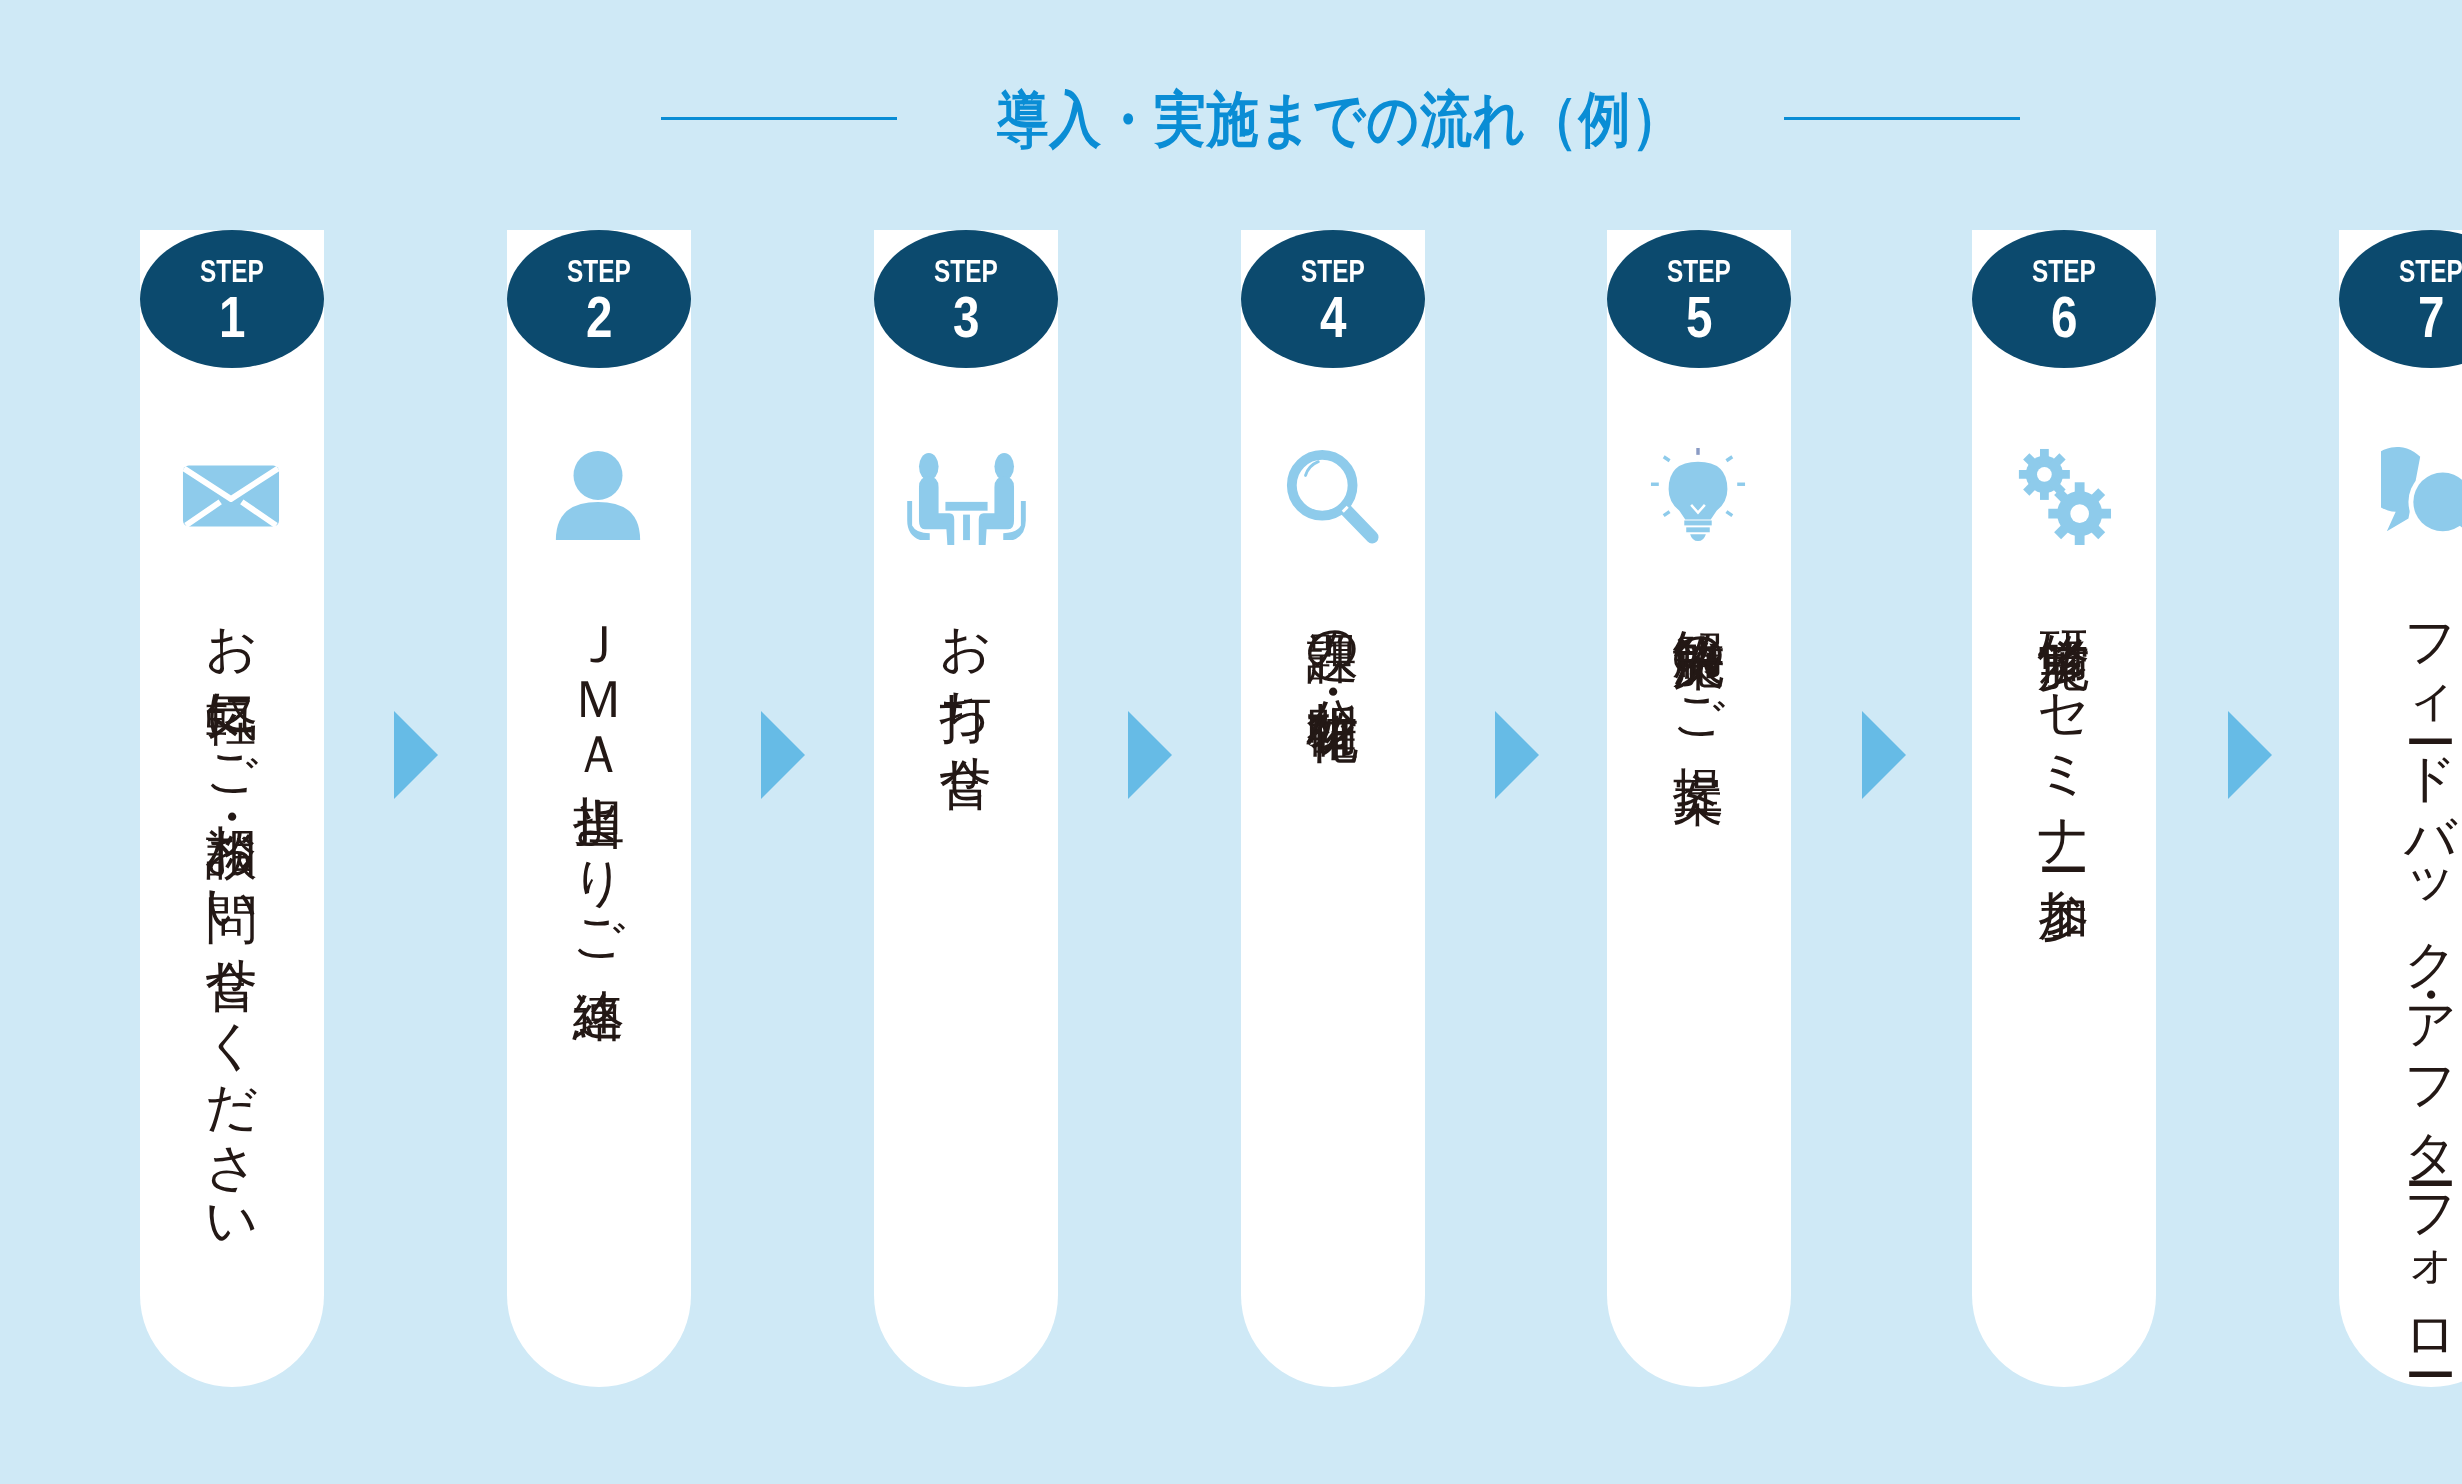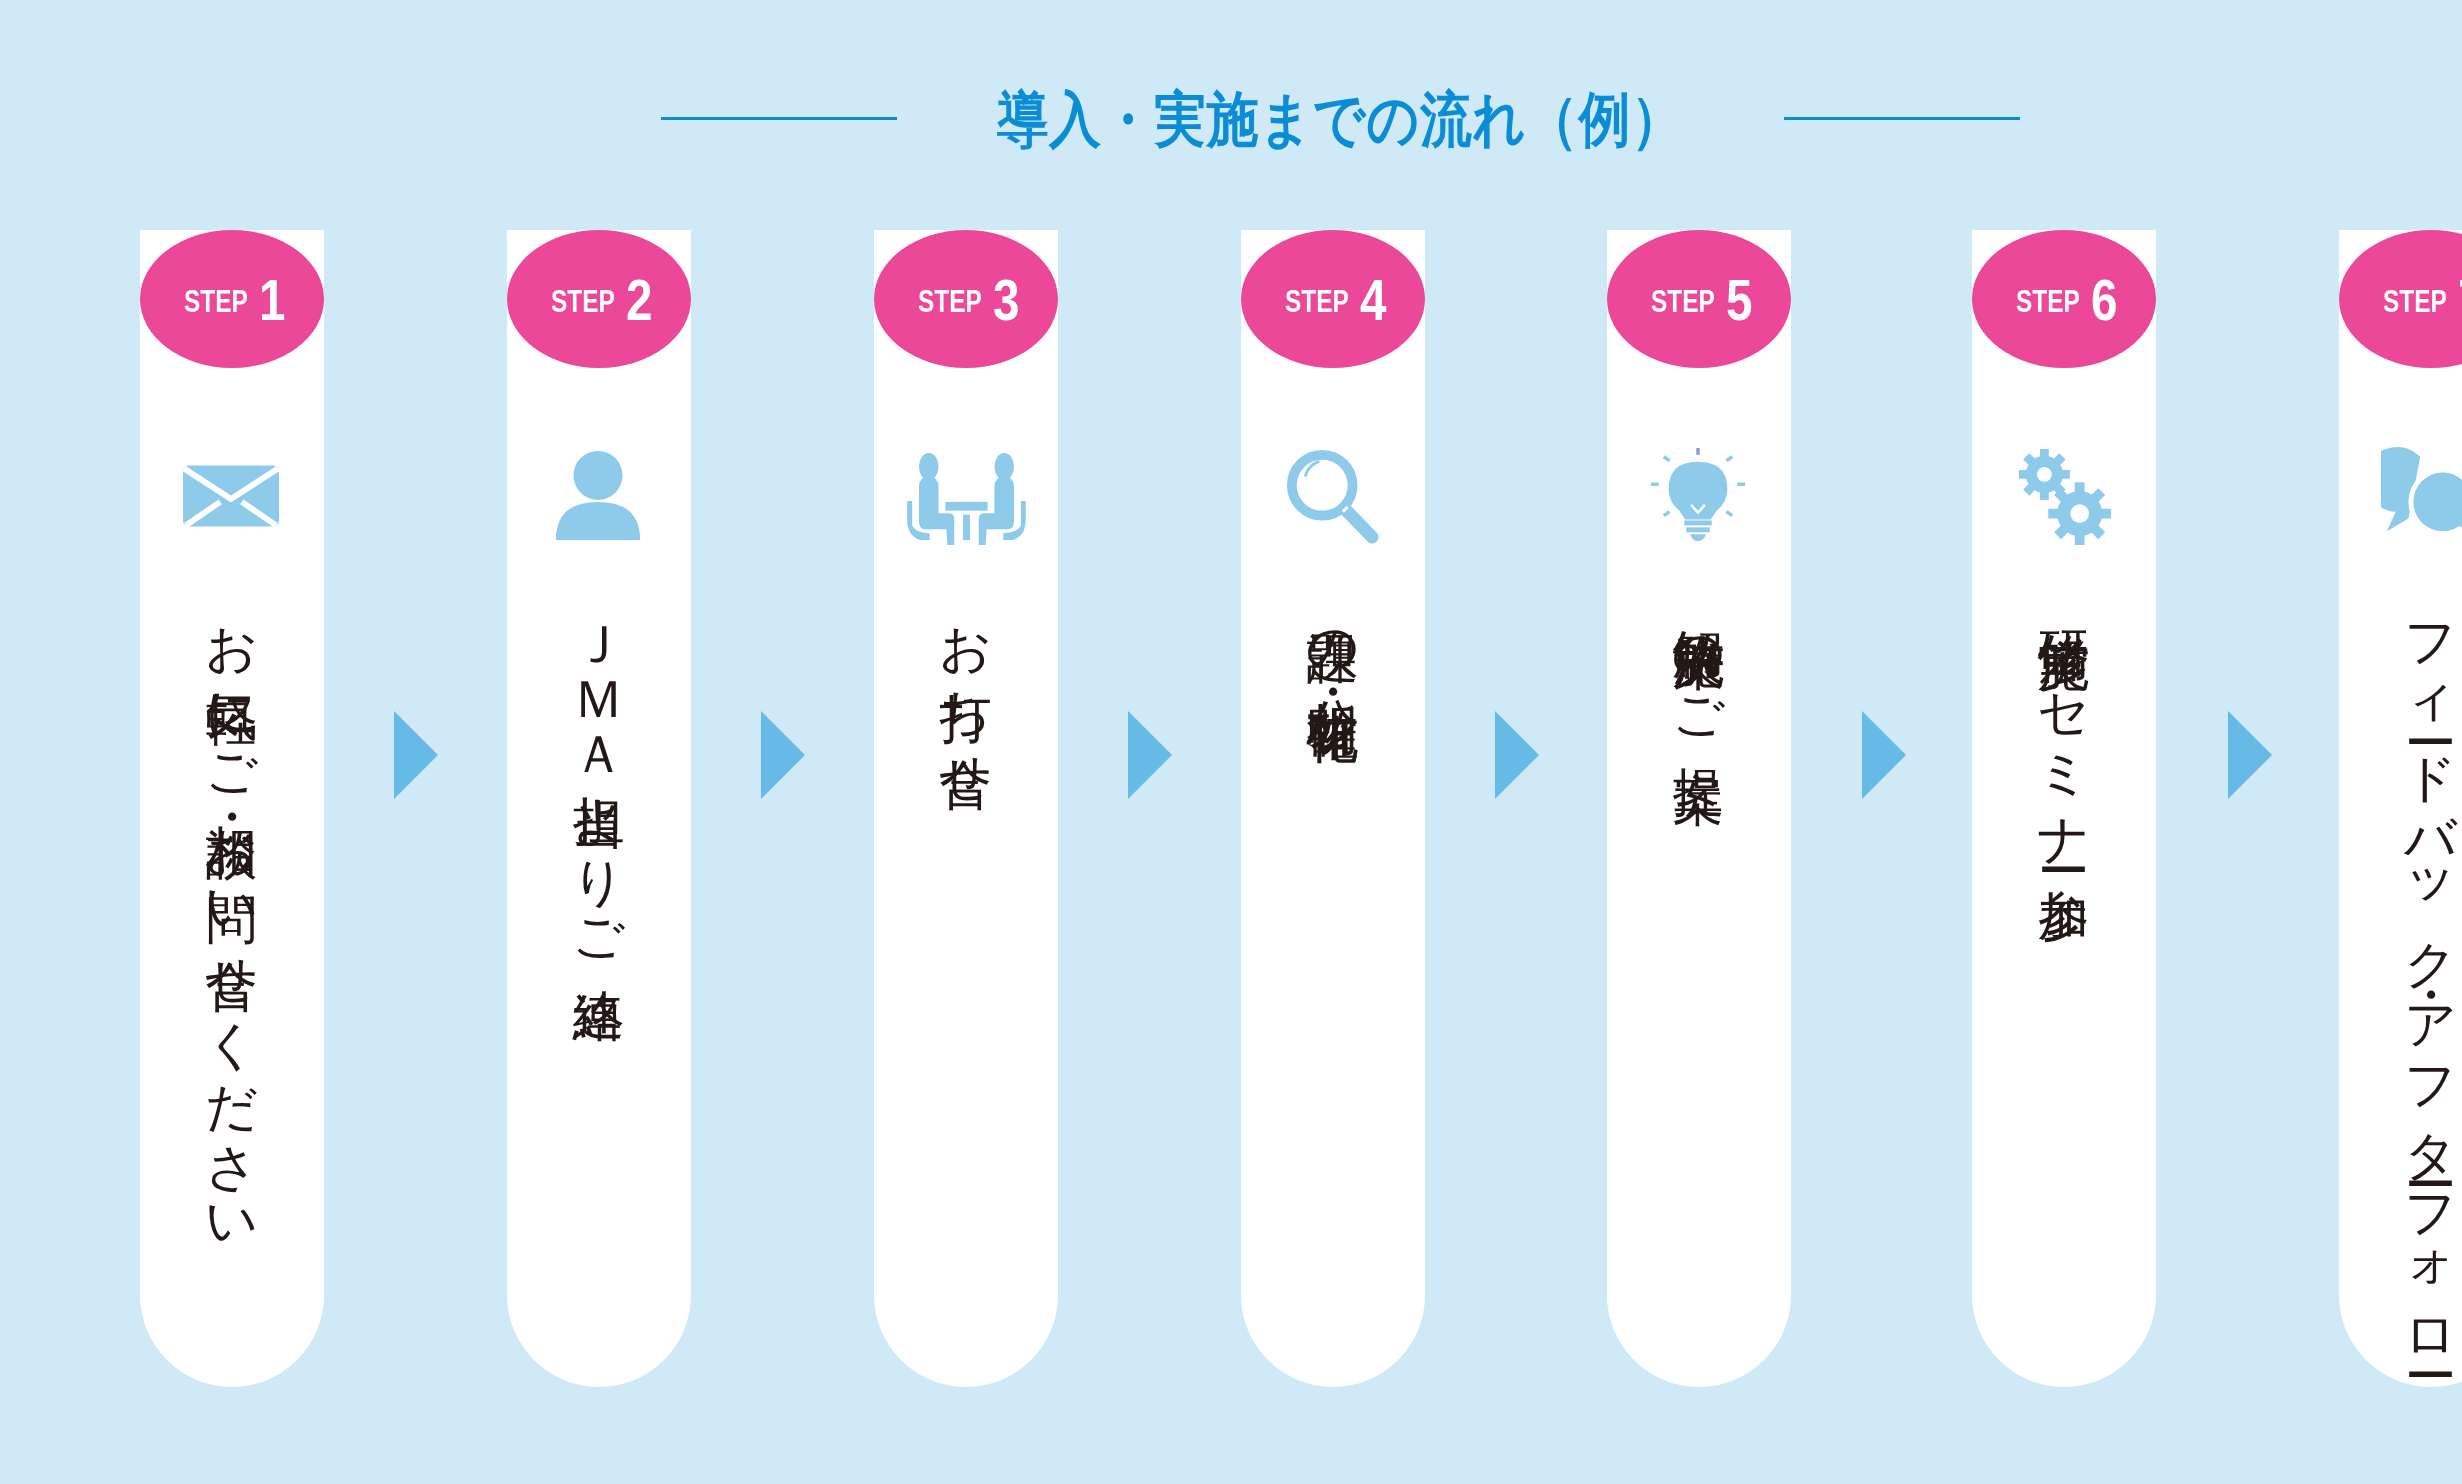--- a/index.html
+++ b/index.html
@@ -18,22 +18,22 @@
     color: #0a8dd5; font-weight: bold; font-size: 60px; letter-spacing: 1px;
     margin: 0 44px; line-height: 1; transform: scaleX(0.86);
   }
   .card {
     position: absolute; top: 230px; width: 184px; height: 1157px;
     background: #ffffff;
     border-radius: 0 0 92px 92px;
   }
   .badge {
     position: absolute; left: 0; top: 0; width: 184px; height: 138px;
-    border-radius: 50%; background: #ec4899; color: #fff;
-    display: flex; flex-direction: row; align-items: center; justify-content: center;
+    border-radius: 50%; background: #0c4a6e; color: #fff;
+    display: flex; flex-direction: column; align-items: center; justify-content: center;
   }
   .badge-step { font-family: "Liberation Sans", sans-serif; font-weight: bold; font-size: 30.5px; line-height: 1; transform: scaleX(0.8); margin-top: 3.9px; }
   .badge-num { font-family: "Liberation Sans", sans-serif; font-weight: bold; font-size: 58px; line-height: 1; transform: scaleX(0.82); margin-top: 1px; }
   .icon {
     position: absolute; left: 42px; top: 217px; width: 98px; height: 98px;
     display: flex; align-items: center; justify-content: center;
   }
   .icon svg { width: 98px; height: 98px; }
   .vtext {
     position: absolute; left: 0; top: 360px; width: 184px;

